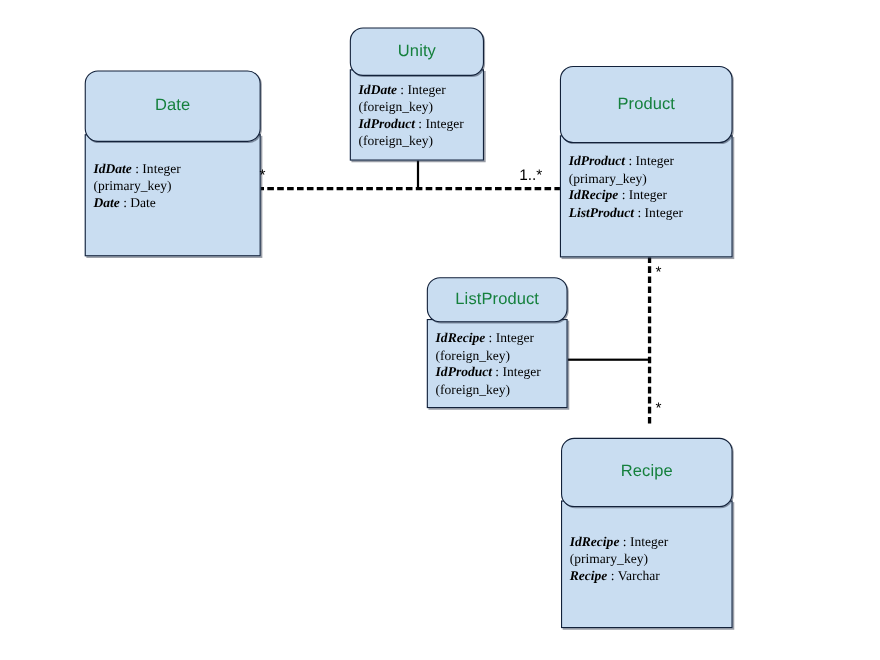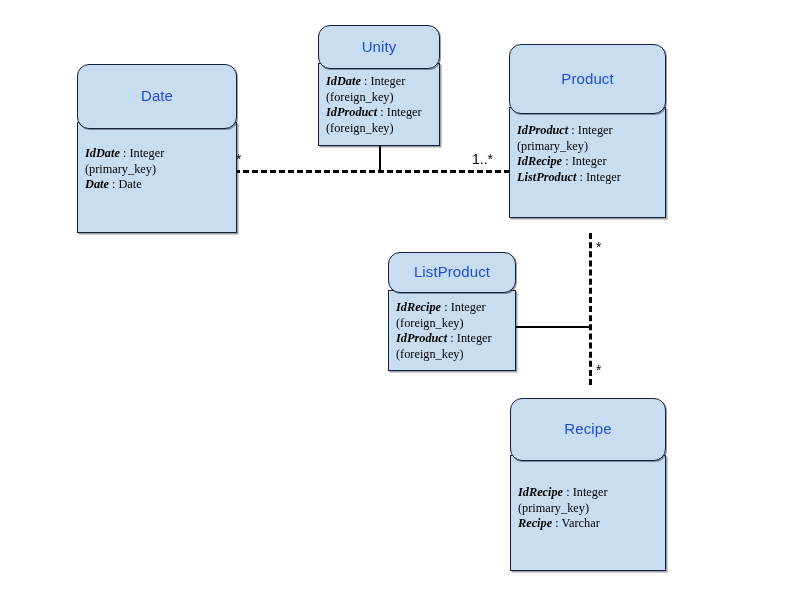--- a/index.html
+++ b/index.html
@@ -33,21 +33,21 @@
     border: 1.6px solid #12213a;
     border-radius: 12px;
     display: flex;
     align-items: center;
     justify-content: center;
     z-index: 3;
     box-shadow: 1px 1px 0 rgba(30,40,60,0.45);
   }
   .uml-title {
     font-size: 15px;
-    color: #1d4ed8;
+    color: #15803d;
     letter-spacing: 0.1px;
     text-align: center;
     line-height: 1.1;
   }
   .uml-body {
     position: absolute;
     left: 0;
     box-sizing: border-box;
     background: #c9ddf1;
     border: 1.6px solid #12213a;
@@ -163,21 +163,21 @@
       </div>
       <div class="attr-line">
         <span class="attr-name">IdProduct</span><span class="attr-type"> : </span><span class="attr-type">Integer</span>
       </div>
       <div class="attr-line">
         <span class="attr-type">(foreign_key)</span>
       </div>
     </div>
   </div>
 
-  <div class="uml-class" style="left:509px; top:44px; width:157px; height:174px;">
+  <div class="uml-class" style="left:509px; top:60px; width:157px; height:174px;">
     <div class="uml-body" style="top:63px; width:157px; height:111px;"></div>
     <div class="uml-header" style="width:157px; height:70px;">
       <span class="uml-title">Product</span>
     </div>
     <div class="uml-attrs" style="top:79px;">
       <div class="attr-line">
         <span class="attr-name">IdProduct</span><span class="attr-type"> : </span><span class="attr-type">Integer</span>
       </div>
       <div class="attr-line">
         <span class="attr-type">(primary_key)</span>

